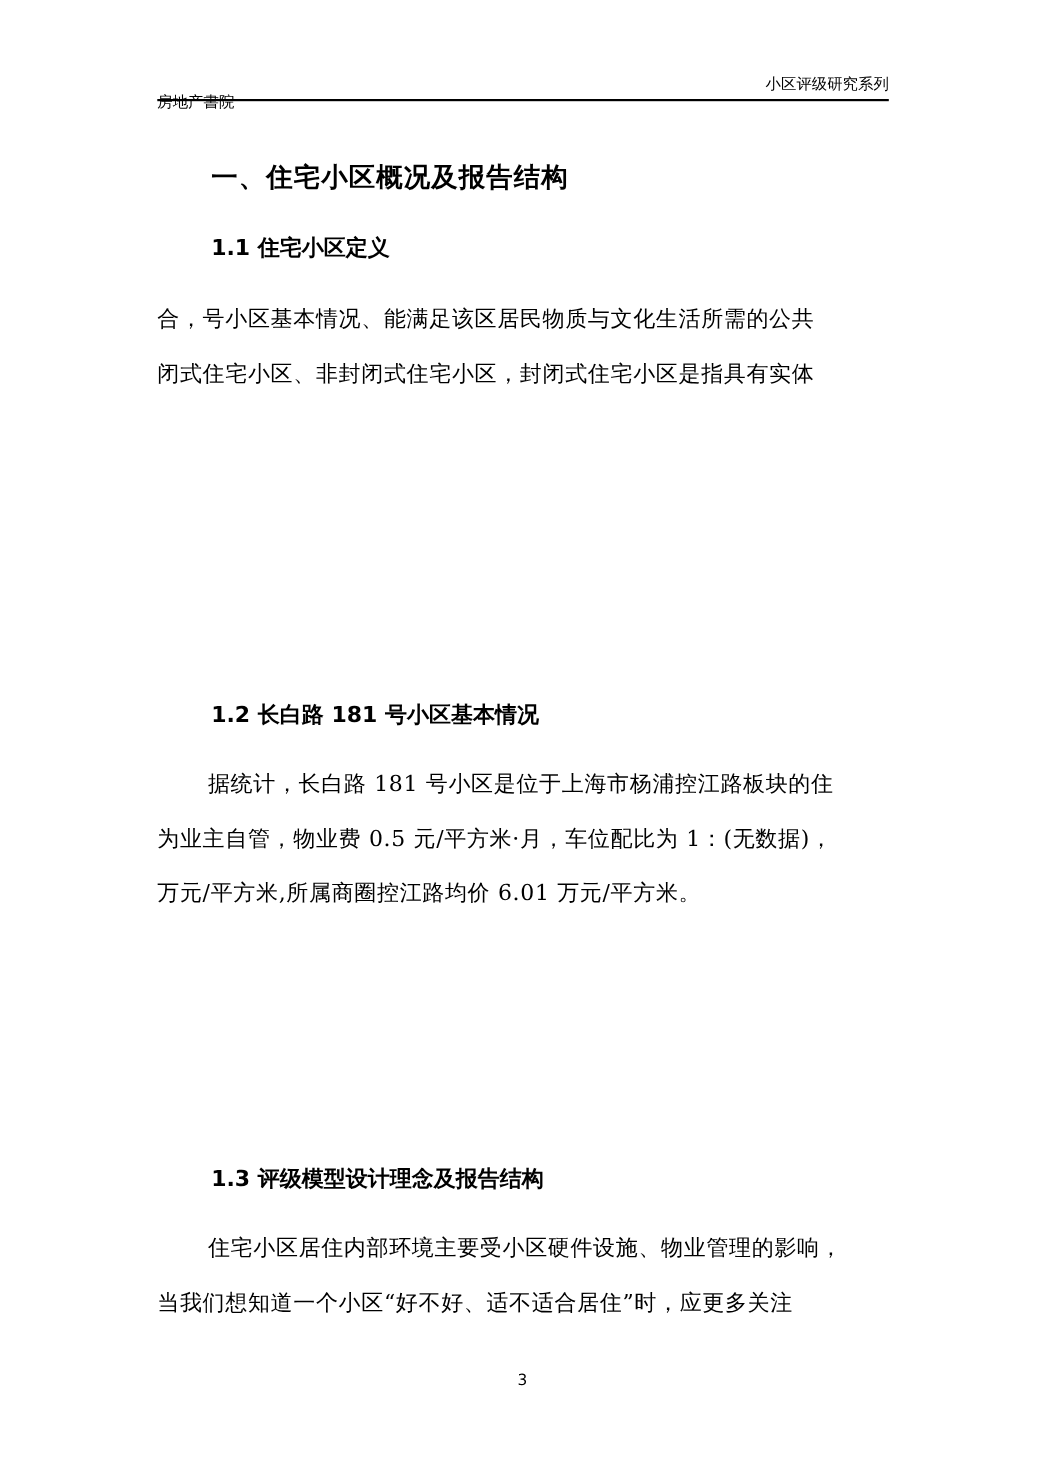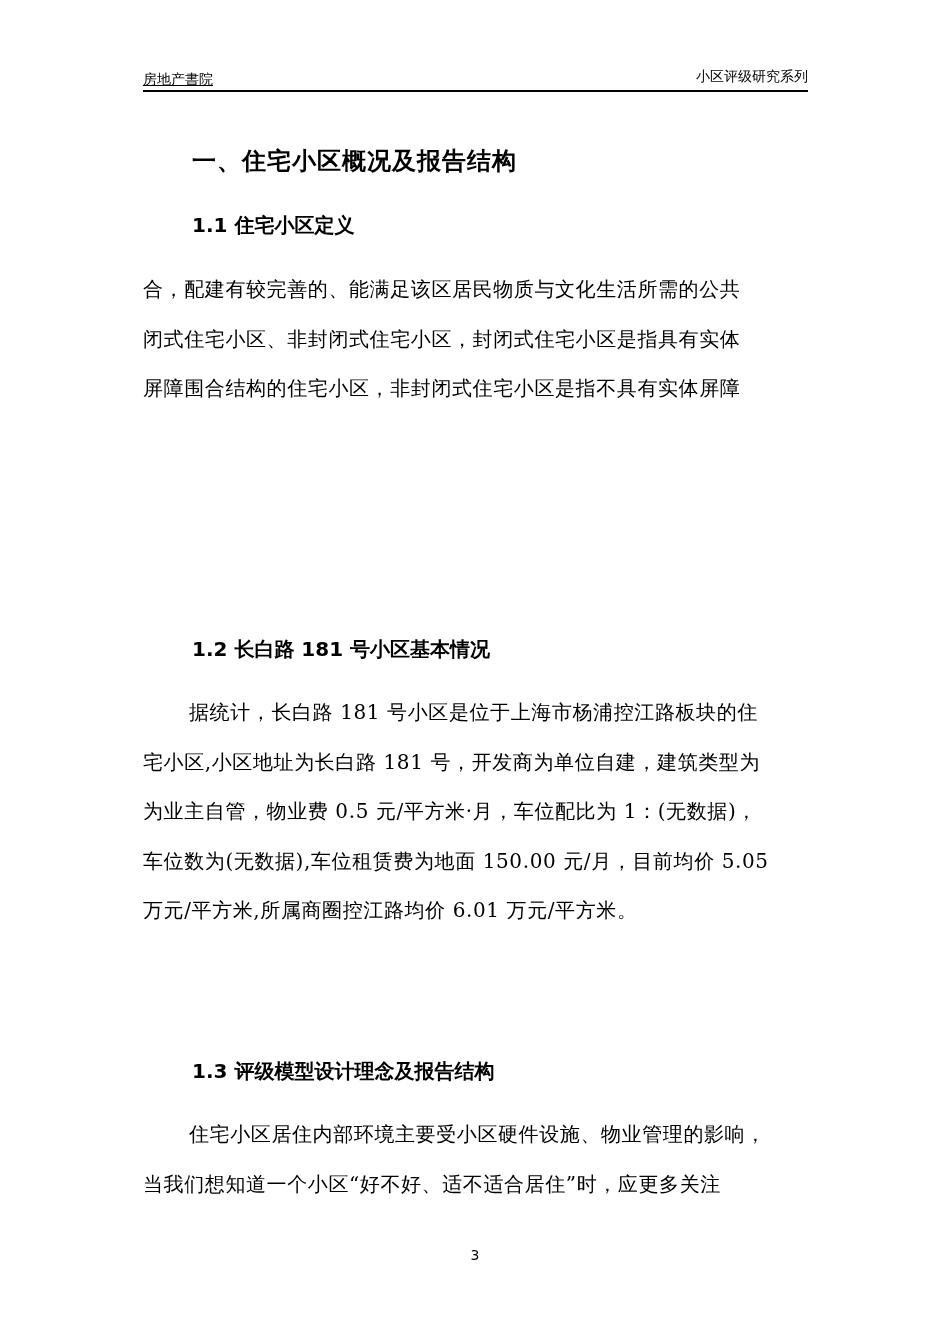--- a/index.html
+++ b/index.html
@@ -7,21 +7,21 @@
     width: 950px; height: 1344px; position: relative; overflow: hidden;
     font-family: "DejaVu Serif", "Liberation Serif", serif;
     color: #000;
   }
   .header {
     position: absolute; left: 143px; top: 64px; width: 665px; height: 26px;
     border-bottom: 2px solid #000;
     font-family: "DejaVu Sans", "Liberation Sans", sans-serif;
     font-size: 14px;
   }
-  .header .left { position: absolute; left: 0; top: 7px; text-decoration: underline; }
+  .header .left { position: absolute; left: 0; top: 20px; }
   .header .right { position: absolute; right: 0; top: 4px; }
   .h1 {
     position: absolute; left: 192px; top: 145px;
     font-family: "DejaVu Sans", "Liberation Sans", sans-serif;
     font-size: 24px; font-weight: bold; letter-spacing: 1px;
   }
   .h2 {
     position: absolute; left: 192px;
     font-family: "DejaVu Sans", "Liberation Sans", sans-serif;
     font-size: 20px; font-weight: bold;
@@ -44,31 +44,28 @@
 
 <div class="header">
   <span class="left">房地产書院</span>
   <span class="right">小区评级研究系列</span>
 </div>
 
 <div class="h1">一、住宅小区概况及报告结构</div>
 
 <div class="h2" style="top:212px;">1.1 住宅小区定义</div>
 <div class="para" style="top:265px;">
-  <span class="line" style="margin-left:-46px">合，配建有较完善的、能满足该区居民物质与文化生活所需的公共</span>
+  <span class="line" style="margin-left:-46px">合，号小区基本情况、能满足该区居民物质与文化生活所需的公共</span>
   <span class="line" style="margin-left:-46px">闭式住宅小区、非封闭式住宅小区，封闭式住宅小区是指具有实体</span>
-  <span class="line" style="margin-left:-46px">屏障围合结构的住宅小区，非封闭式住宅小区是指不具有实体屏障</span>
 </div>
 
 <div class="h2" style="top:636px;">1.2 长白路 181 号小区基本情况</div>
 <div class="para" style="top:688px;">
   <span class="line">据统计，长白路 181 号小区是位于上海市杨浦控江路板块的住</span>
-  <span class="line" style="margin-left:-46px">宅小区,小区地址为长白路 181 号，开发商为单位自建，建筑类型为</span>
   <span class="line" style="margin-left:-46px">为业主自管，物业费 0.5 元/平方米·月，车位配比为 1：(无数据)，</span>
-  <span class="line" style="margin-left:-46px">车位数为(无数据),车位租赁费为地面 150.00 元/月，目前均价 5.05</span>
   <span class="line" style="margin-left:-46px">万元/平方米,所属商圈控江路均价 6.01 万元/平方米。</span>
 </div>
 
 <div class="h2" style="top:1058px;text-align:right;">1.3 评级模型设计理念及报告结构</div>
 <div class="para" style="top:1110px;">
   <span class="line">住宅小区居住内部环境主要受小区硬件设施、物业管理的影响，</span>
   <span class="line" style="margin-left:-46px">当我们想知道一个小区“好不好、适不适合居住”时，应更多关注</span>
 </div>
 
 <div class="pagenum">3</div>

